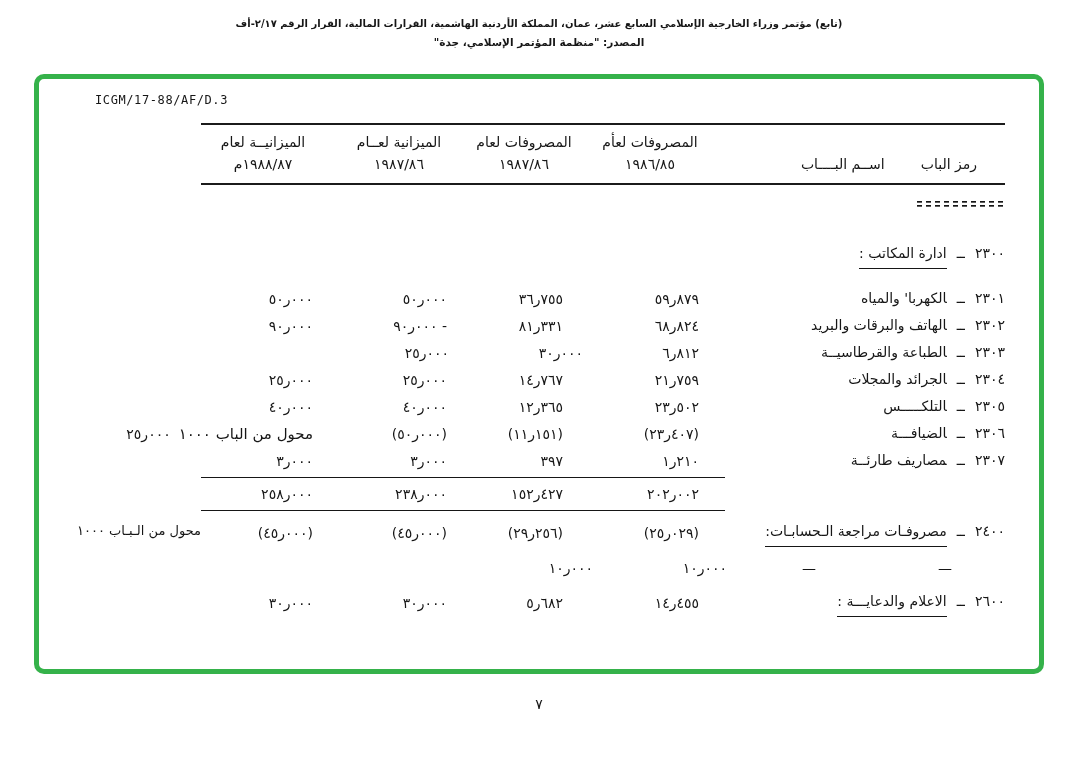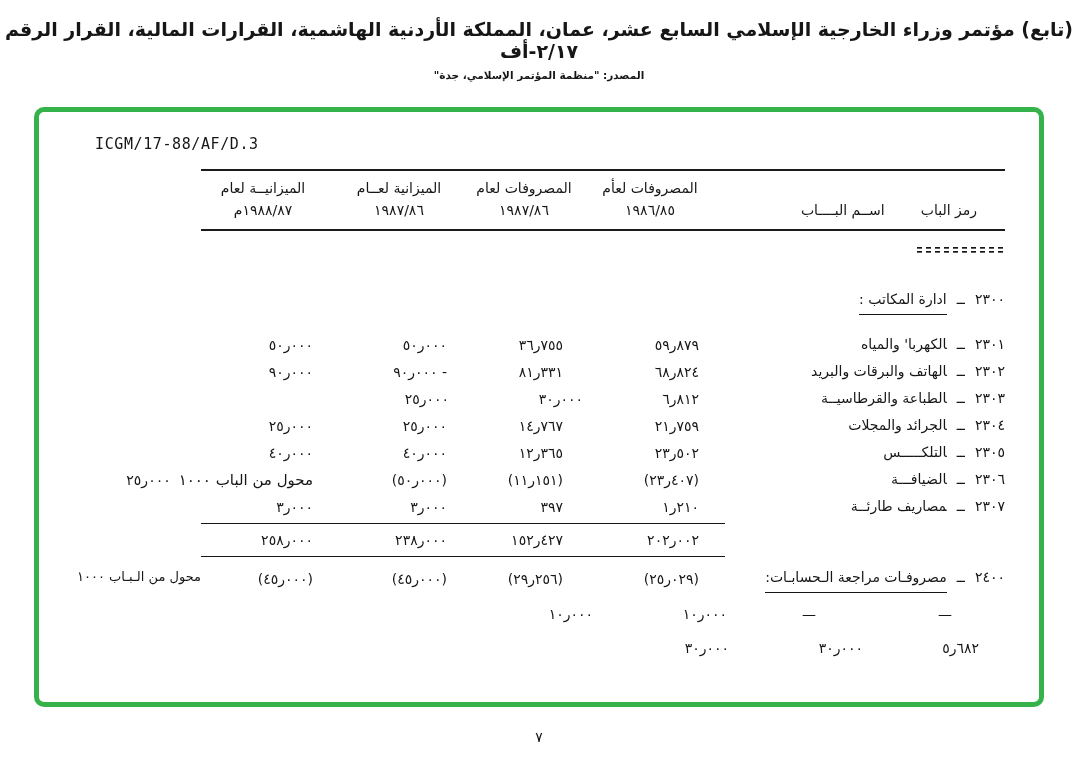--- a/index.html
+++ b/index.html
@@ -1,30 +1,30 @@
 <!DOCTYPE html>
 <html><head>
 <meta charset="utf-8">
 <style>
   html,body{margin:0;padding:0;}
   body{
     width:1078px;height:758px;background:#ffffff;color:#161616;
     font-family:"DejaVu Sans",sans-serif;overflow:hidden;
   }
   .top-header{direction:rtl;text-align:center;padding-top:18px;}
-  .th1{font-size:19px;font-weight:bold;letter-spacing:.2px;}
+  .th1{font-size:10px;font-weight:bold;letter-spacing:.2px;}
   .th2{font-size:10.5px;font-weight:bold;margin-top:7px;}
   .green-box{
     box-sizing:border-box;margin:26px 34px 0 34px;height:600px;
     border:5px solid #35b24a;border-radius:10px;
     padding:14px 26px 0 26px;overflow:hidden;background:#fff;
   }
   .ref{
     font-family:"DejaVu Sans Mono","Liberation Mono",monospace;
-    font-size:15px;letter-spacing:.6px;margin:9px 0 0 30px;
+    font-size:12px;letter-spacing:.6px;margin:0 0 0 30px;
   }
   .tbl{direction:rtl;width:932px;margin:16px auto 0;font-size:14px;}
   .rule{height:2px;background:#1b1b1b;margin-left:128px;}
   .row{display:flex;min-height:27px;}
   .cell{flex:none;box-sizing:border-box;line-height:26px;}
   .name{width:280px;text-align:right;}
   .exp8685{width:136px;}
   .exp8786{width:116px;}
   .bud8786{width:134px;}
   .bud8887{width:138px;}
@@ -204,20 +204,24 @@
           <div class="cell note"><span>محول من الـبـاب ١٠٠٠</span></div>
         </div>
         <div class="row detail ul">
           <div class="cell num exp8685 dash"><span class="v">—</span></div>
           <div class="cell num exp8786 dash"><span class="v">—</span></div>
           <div class="cell num bud8786"><span class="v">١٠ر٠٠٠</span></div>
           <div class="cell num bud8887"><span class="v">١٠ر٠٠٠</span></div>
           <div class="cell note"></div>
         </div>
         <div class="row detail ul">
+          <div class="cell name">
+            <div class="nameline"><span class="code">٢٦٠٠</span><span class="dashg">ــ</span><span class="u">الاعلام والدعايـــة :</span></div>
+          </div>
+          <div class="cell num exp8685"><span class="v">١٤ر٤٥٥</span></div>
           <div class="cell num exp8786"><span class="v">٥ر٦٨٢</span></div>
           <div class="cell num bud8786"><span class="v">٣٠ر٠٠٠</span></div>
           <div class="cell num bud8887"><span class="v">٣٠ر٠٠٠</span></div>
           <div class="cell note"></div>
         </div>
       </div>
 
   </div>
 </div>
 

